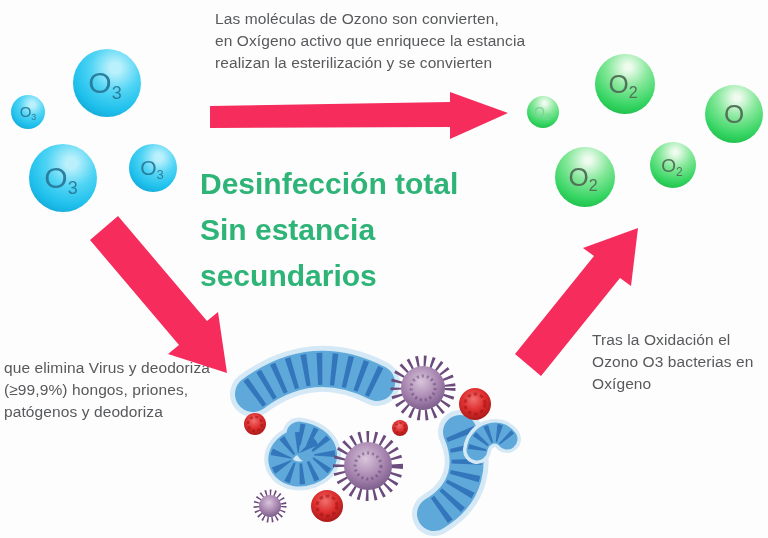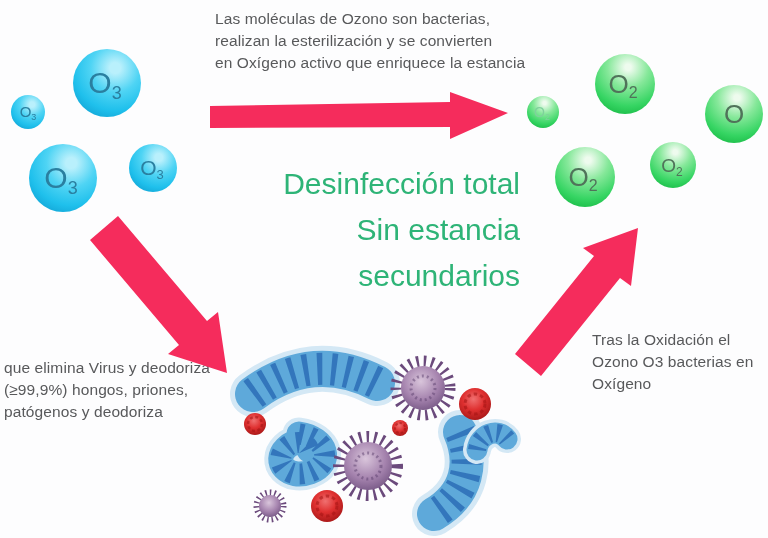--- a/index.html
+++ b/index.html
@@ -3,38 +3,38 @@
 <meta charset="utf-8">
 <style>
   html,body{margin:0;padding:0;background:#ffffff;}
   #canvas{
     position:relative;width:768px;height:538px;background:#fdfdfe;overflow:hidden;
     font-family:"Liberation Sans",sans-serif;
   }
   .note{position:absolute;font-size:15.5px;line-height:22px;color:#58595b;letter-spacing:.1px;}
   .note div{white-space:nowrap;}
   #title{
-    position:absolute;left:200px;top:161px;width:320px;text-align:right;
-    font-size:30px;line-height:46px;font-weight:normal;color:#2eb477;
+    position:absolute;left:200px;top:161px;width:320px;text-align:left;
+    font-size:30px;line-height:46px;font-weight:bold;color:#2eb477;
   }
   svg{position:absolute;left:0;top:0;}
   svg text{font-family:"Liberation Sans",sans-serif;}
   .mol-label-blue{fill:#2a7fa0;}
   .mol-label-green{fill:#50735a;}
   .mol-label-green-light{fill:#7fd19c;}
 </style>
 </head>
 <body>
 
 <div id="canvas">
 
   <div class="note" style="left:215px;top:8px;">
-    <div>Las moléculas de Ozono son bacterias,</div>
+    <div>Las moléculas de Ozono son convierten,</div>
+    <div>en Oxígeno activo que enriquece la estancia</div>
     <div>realizan la esterilización y se convierten</div>
-    <div>en Oxígeno activo que enriquece la estancia</div>
   </div>
 
   <div id="title">
     <div>Desinfección total</div>
     <div>Sin estancia</div>
     <div>secundarios</div>
   </div>
 
   <div class="note" style="left:4px;top:357px;">
     <div>que elimina Virus y deodoriza</div>

